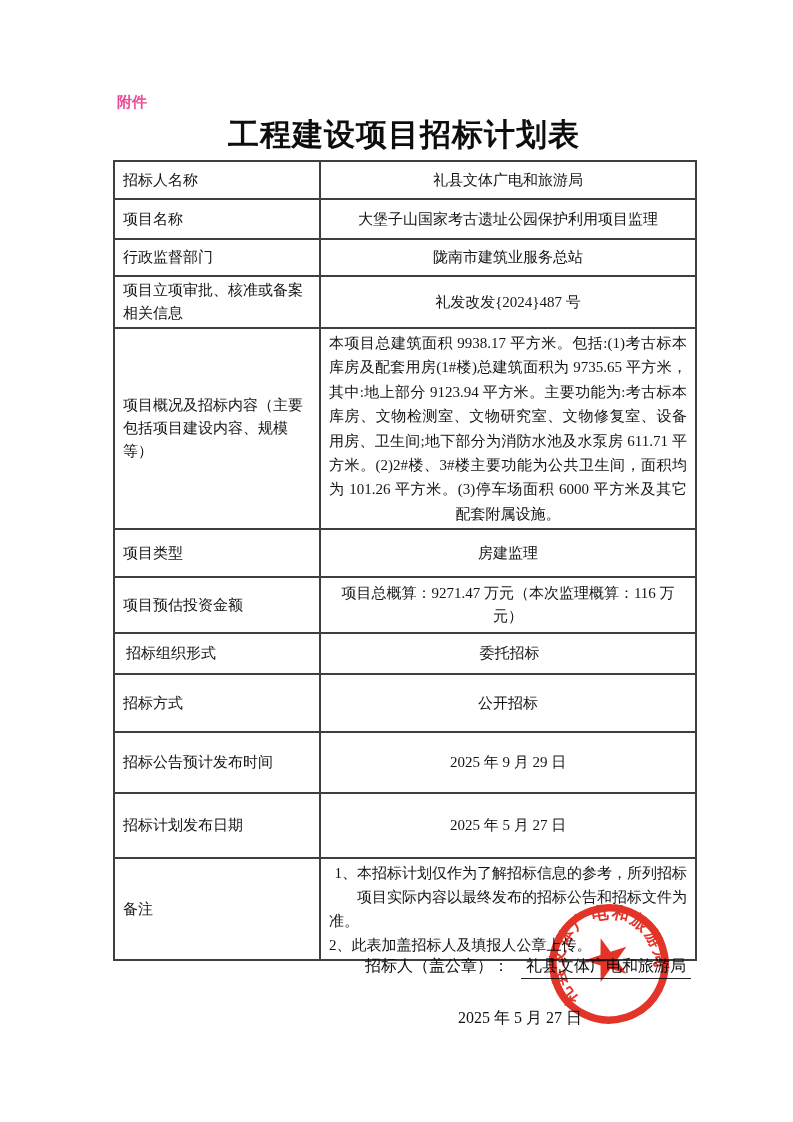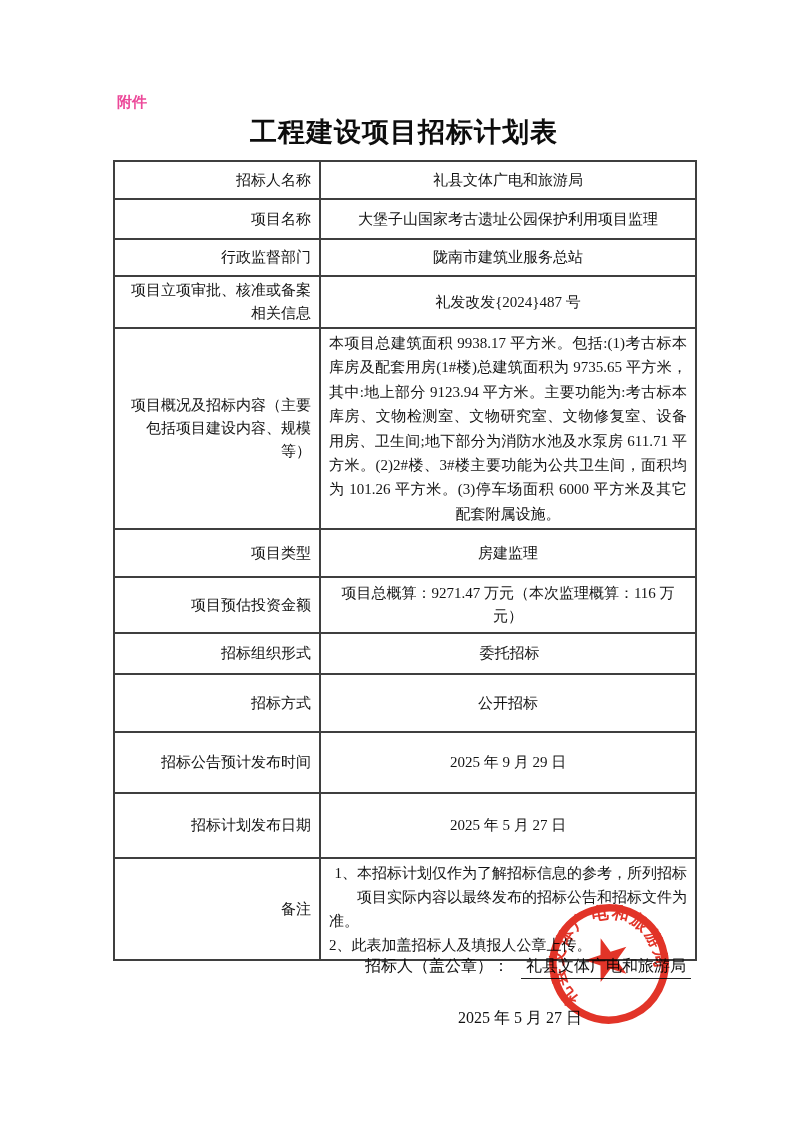--- a/index.html
+++ b/index.html
@@ -14,38 +14,38 @@
   }
   .attachment{
     position:absolute;left:117px;top:93px;
     font-family:"Liberation Sans","DejaVu Sans",sans-serif;
     font-weight:bold;font-size:15px;color:#ec4899;
   }
   .doc-title{
     position:absolute;left:113px;top:114px;width:582px;
     text-align:center;
     font-family:"Liberation Sans","DejaVu Sans",sans-serif;
-    font-weight:bold;font-size:27px;letter-spacing:1px;color:#0d0d0d;
+    font-weight:bold;font-size:31px;letter-spacing:1px;color:#0d0d0d;
   }
   .table-wrap{
     position:absolute;left:113px;top:160px;width:584px;
   }
   table.plan{
     width:100%;border-collapse:collapse;table-layout:fixed;
   }
   table.plan td{
     border:2px solid #3f3f3f;
     font-size:15px;
     vertical-align:middle;
     padding:2px 8px;
     color:#141414;
   }
   td.lbl{
     width:188px;
-    text-align:right;
+    text-align:left;
     line-height:23px;
   }
   td.val{
     text-align:center;
     line-height:23px;
   }
   td.val-long{
     text-align:justify;
     text-align-last:center;
     line-height:24.4px;

